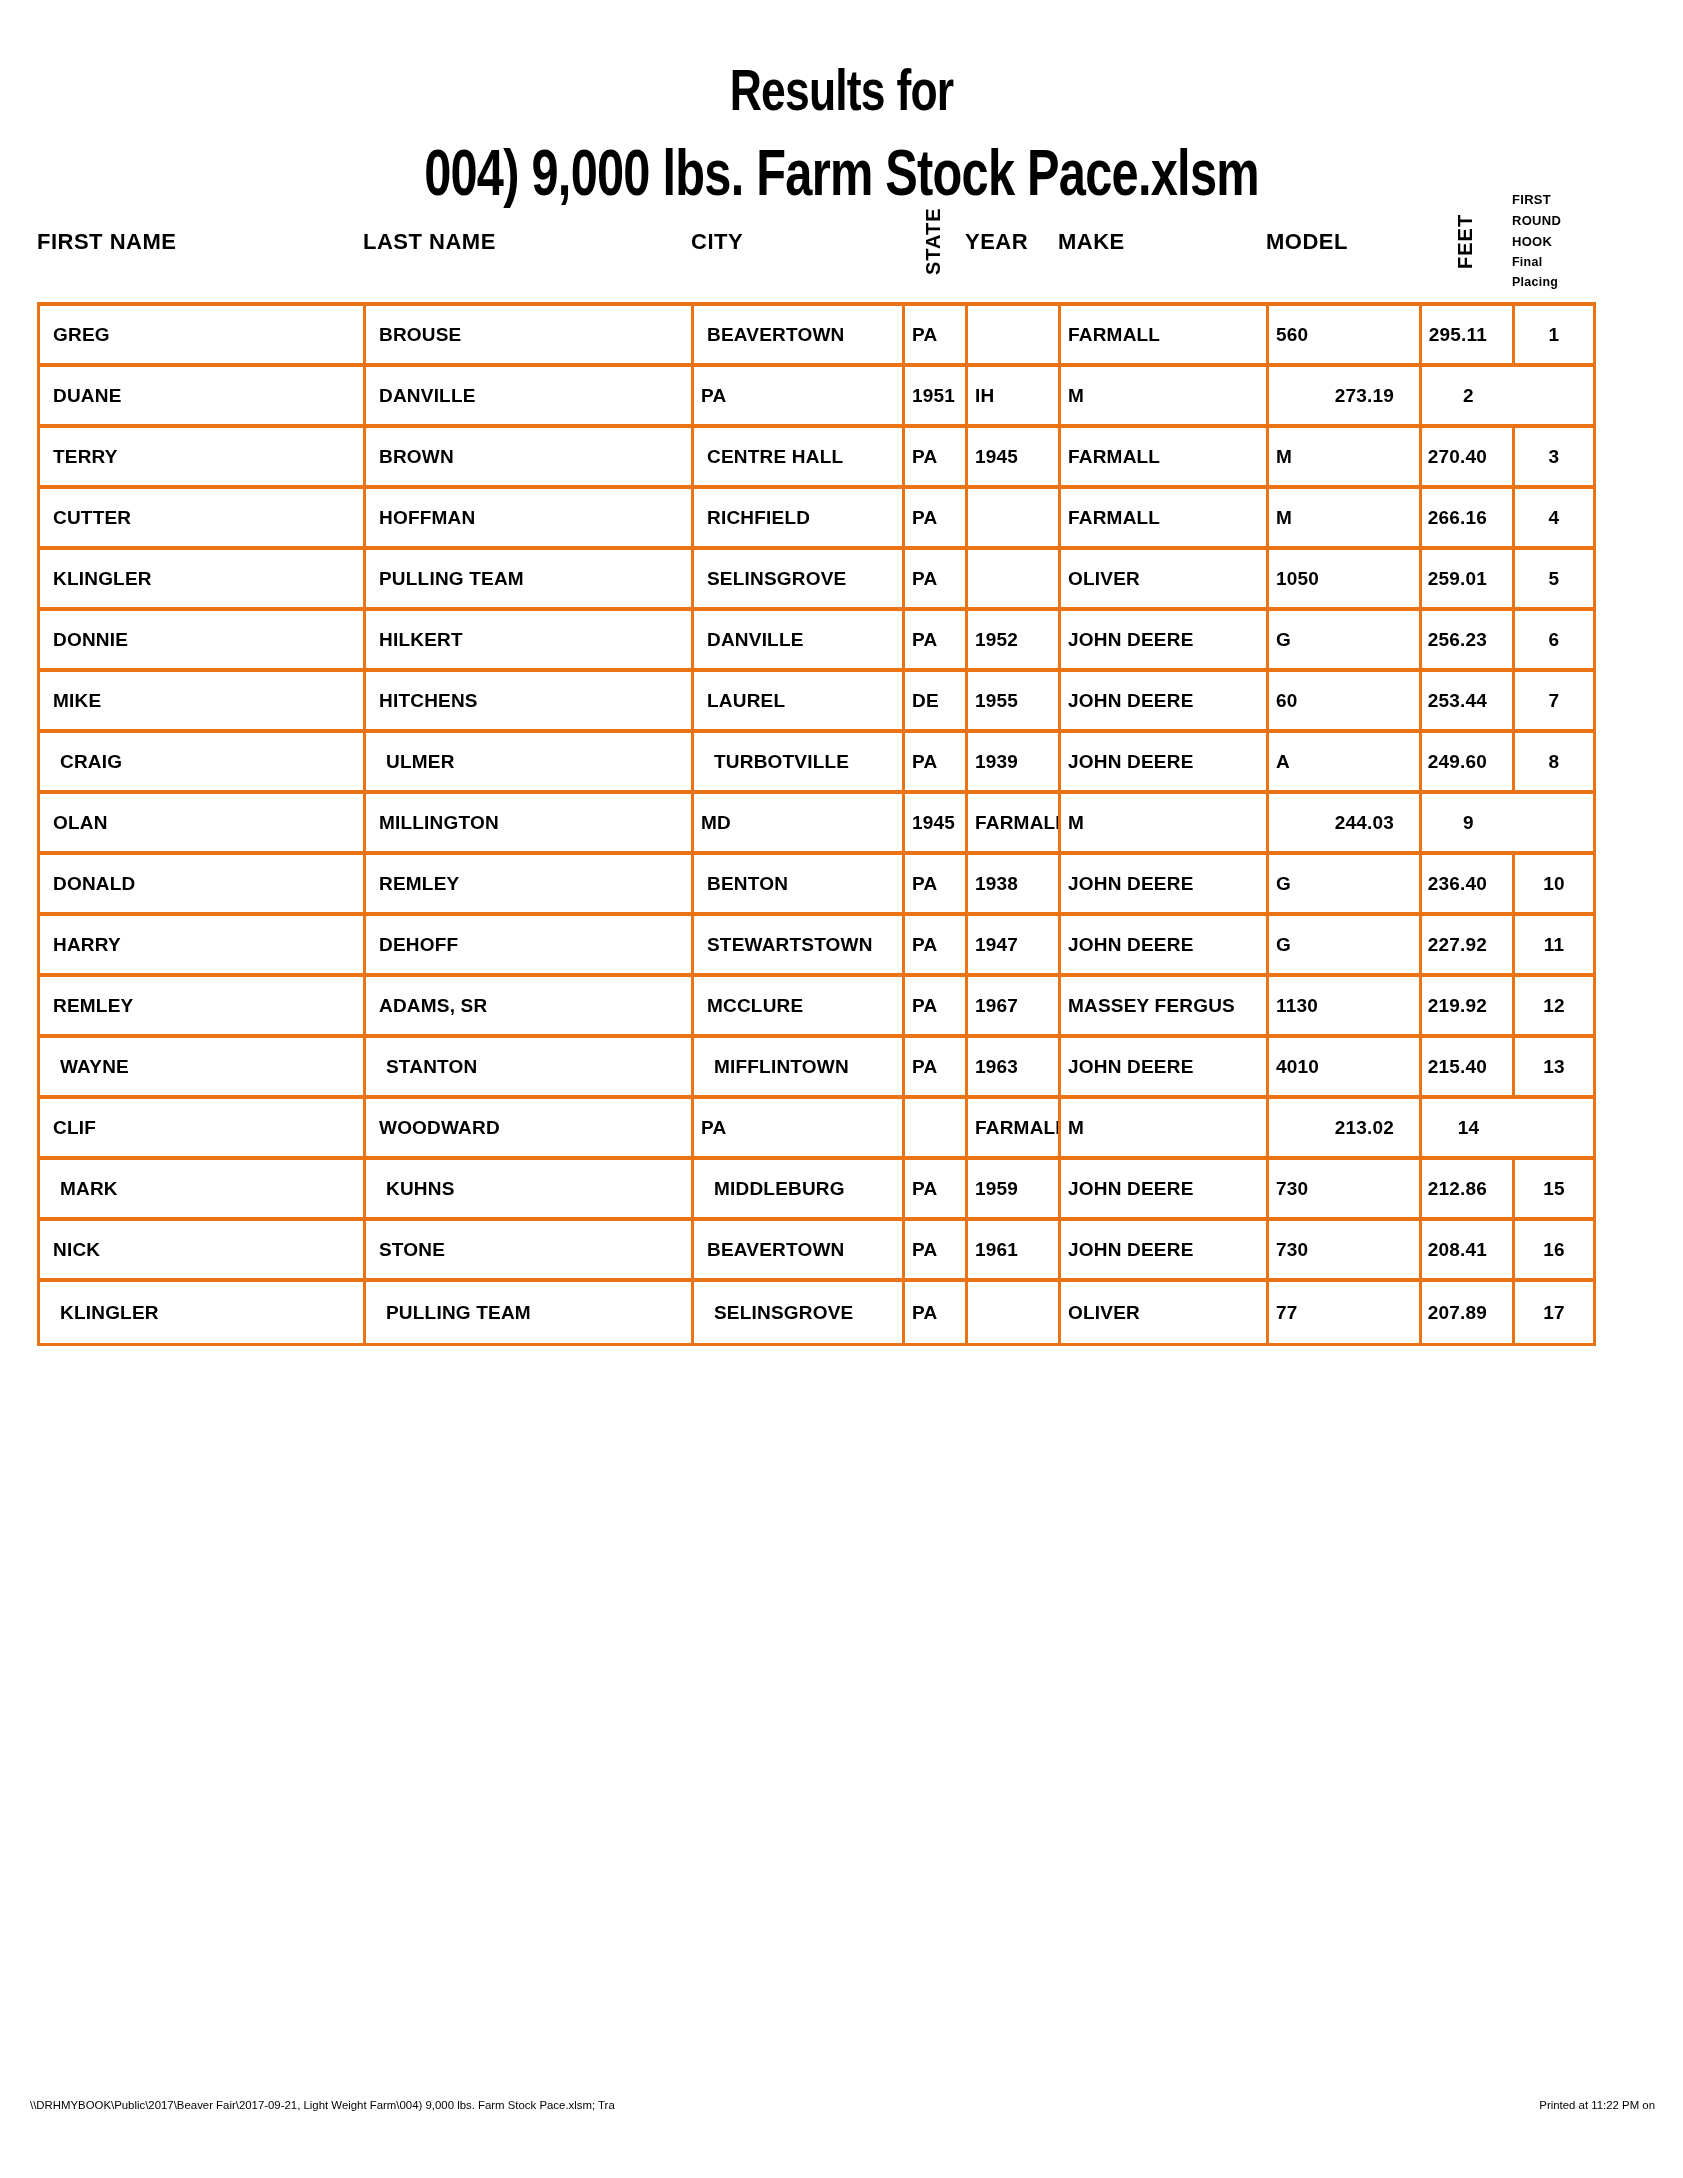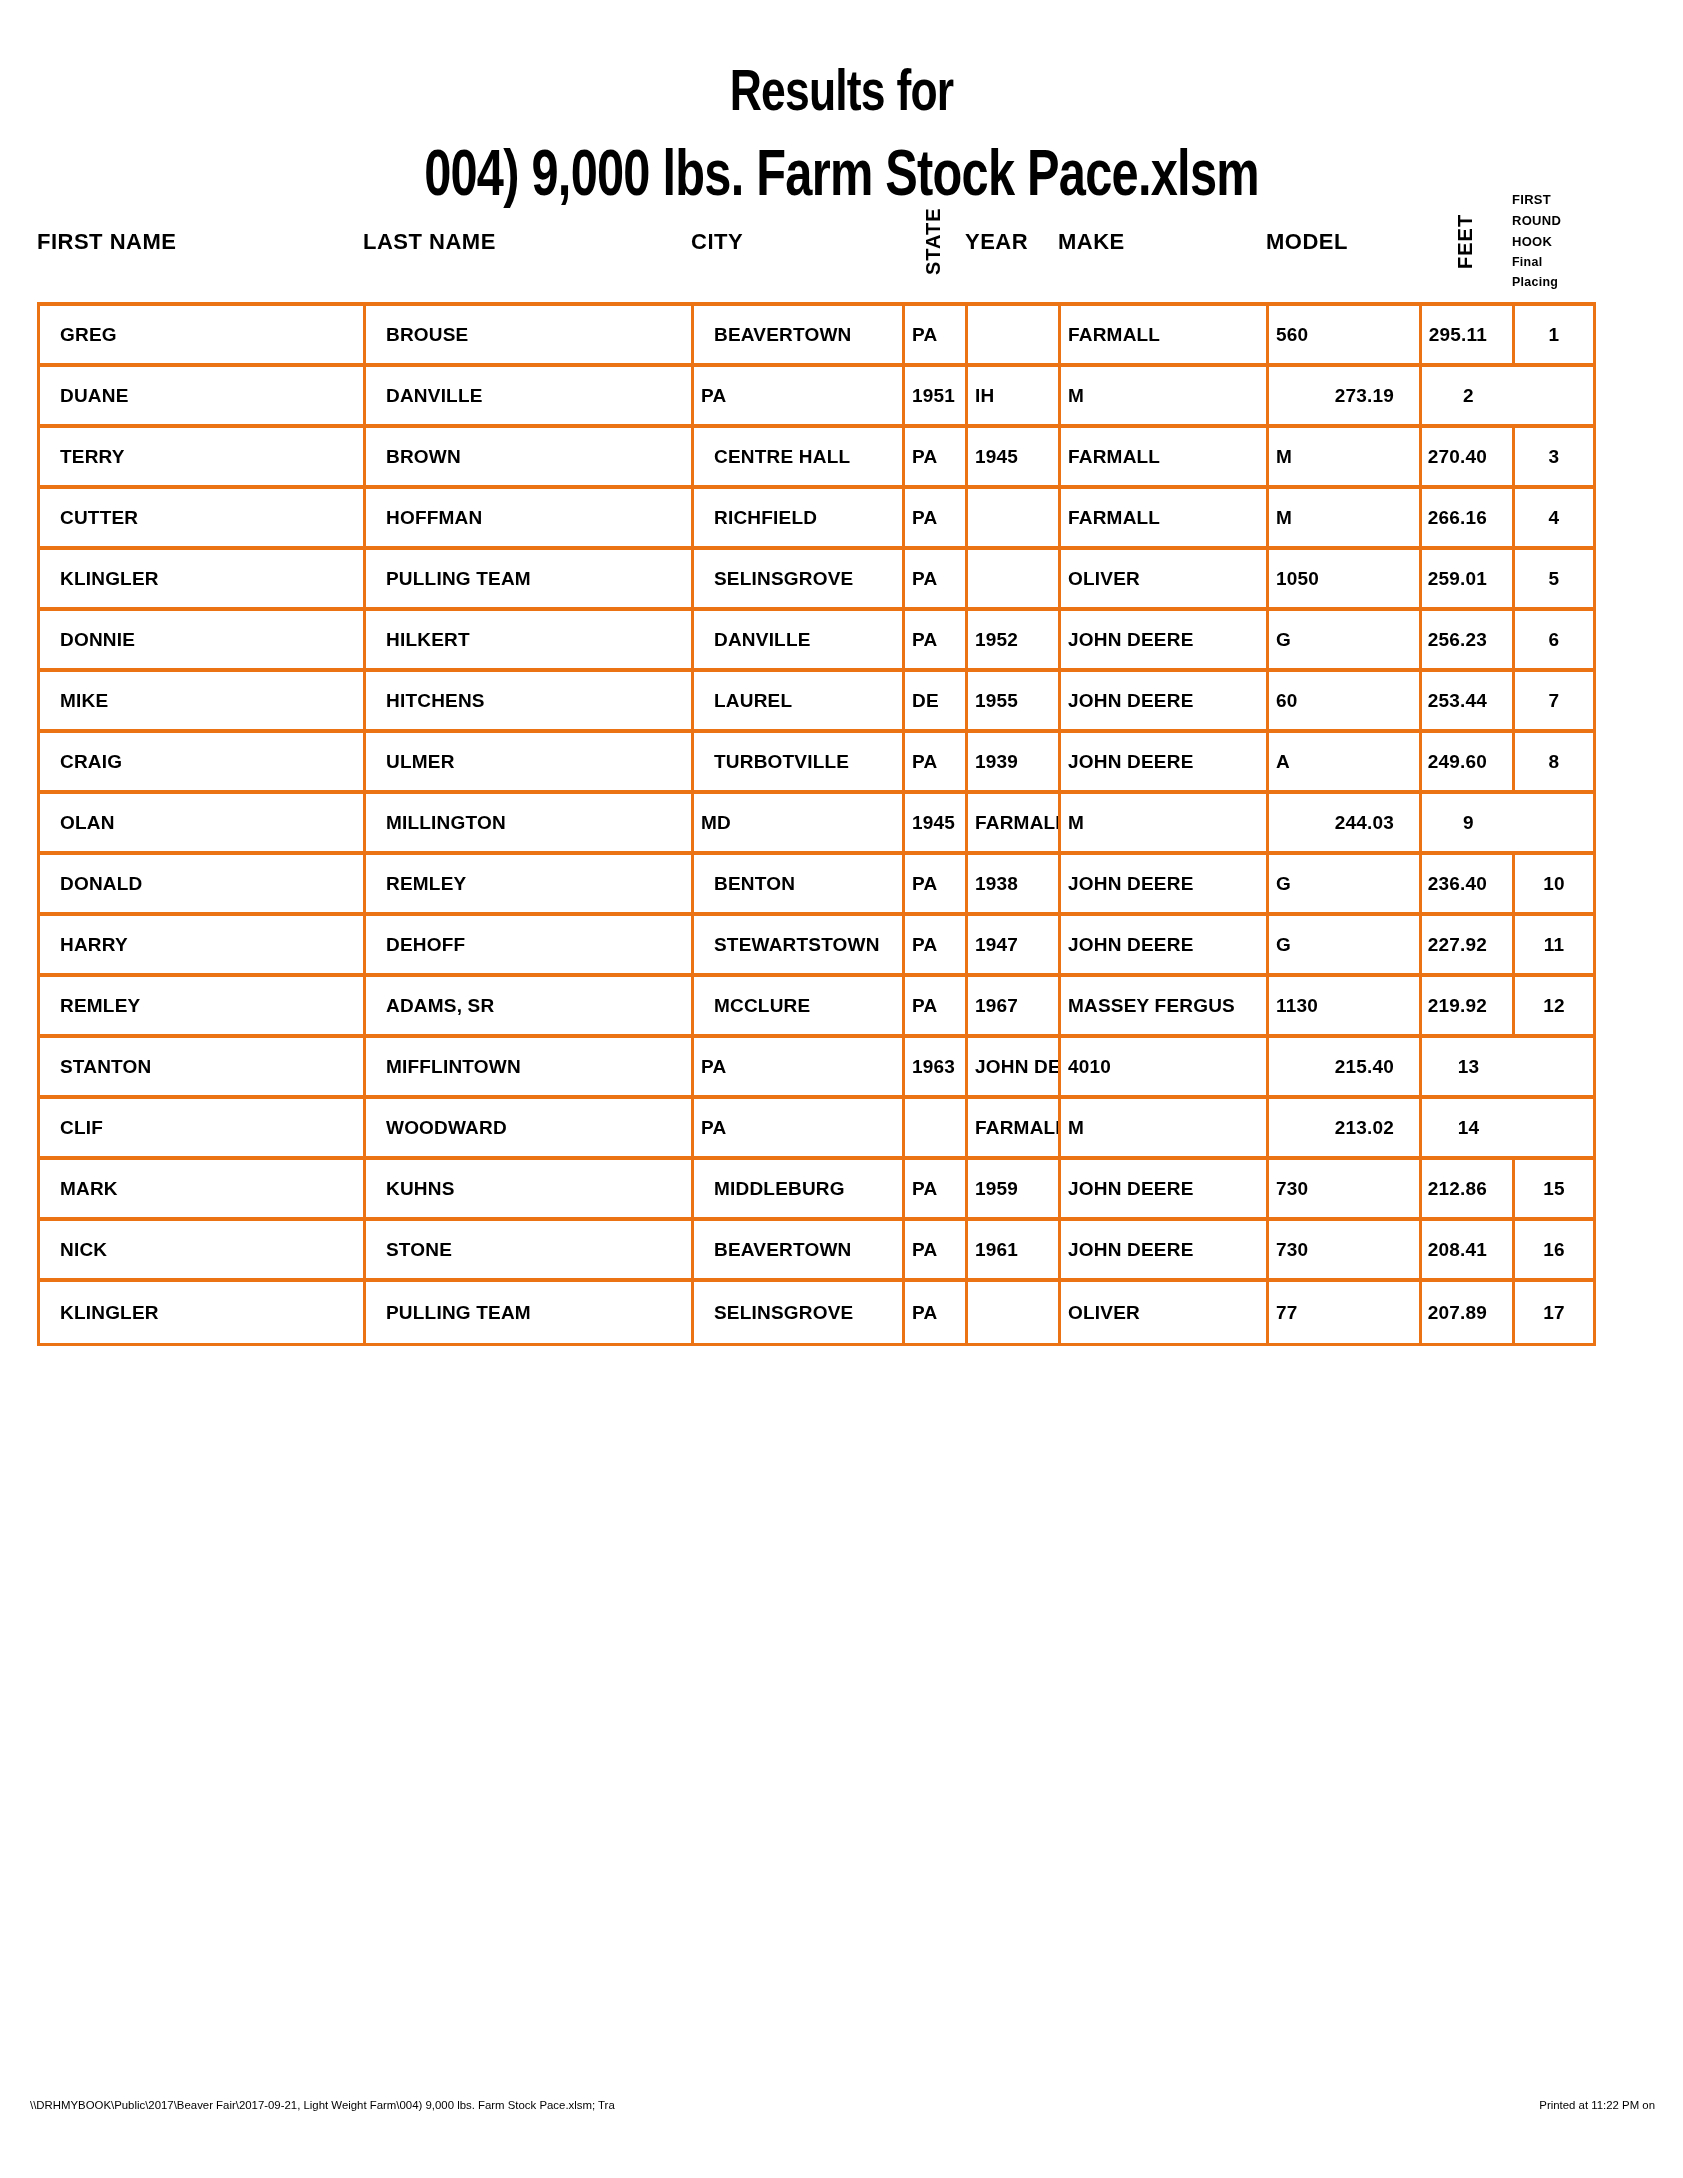--- a/index.html
+++ b/index.html
@@ -51,21 +51,21 @@
   .t-row { height:61px; border-bottom:4px solid var(--orange); }
   .t-row:last-child { border-bottom:none; }
   .cell {
     display:flex; align-items:center;
     border-right:3px solid var(--orange);
     overflow:hidden; white-space:nowrap;
     font-size:19px; font-weight:bold; letter-spacing:0.2px;
     height:100%;
   }
   .cell:last-child { border-right:none; }
-  .c0,.c1,.c2 { padding-left:20px; }
+  .c0,.c1,.c2 { padding-left:13px; }
   .t-row.flush .c0, .t-row.flush .c1, .t-row.flush .c2 { padding-left:20px; }
   .c3,.c4,.c5,.c6 { padding-left:7px; }
   .c7 { justify-content:flex-end; padding-right:25px; }
   .c8 { justify-content:center; }
   .footer-left {
     position:absolute; left:30px; top:2099px;
     font-size:11.4px; letter-spacing:0; white-space:nowrap;
   }
   .footer-right {
     position:absolute; right:28px; top:2099px;
@@ -221,20 +221,21 @@
       <div class="cell c1">ADAMS, SR</div>
       <div class="cell c2">MCCLURE</div>
       <div class="cell c3">PA</div>
       <div class="cell c4">1967</div>
       <div class="cell c5">MASSEY FERGUS</div>
       <div class="cell c6">1130</div>
       <div class="cell c7">219.92</div>
       <div class="cell c8">12</div>
     </div>
     <div class="t-row cols flush">
+      <div class="cell c0">WAYNE</div>
       <div class="cell c1">STANTON</div>
       <div class="cell c2">MIFFLINTOWN</div>
       <div class="cell c3">PA</div>
       <div class="cell c4">1963</div>
       <div class="cell c5">JOHN DEERE</div>
       <div class="cell c6">4010</div>
       <div class="cell c7">215.40</div>
       <div class="cell c8">13</div>
     </div>
     <div class="t-row cols">

